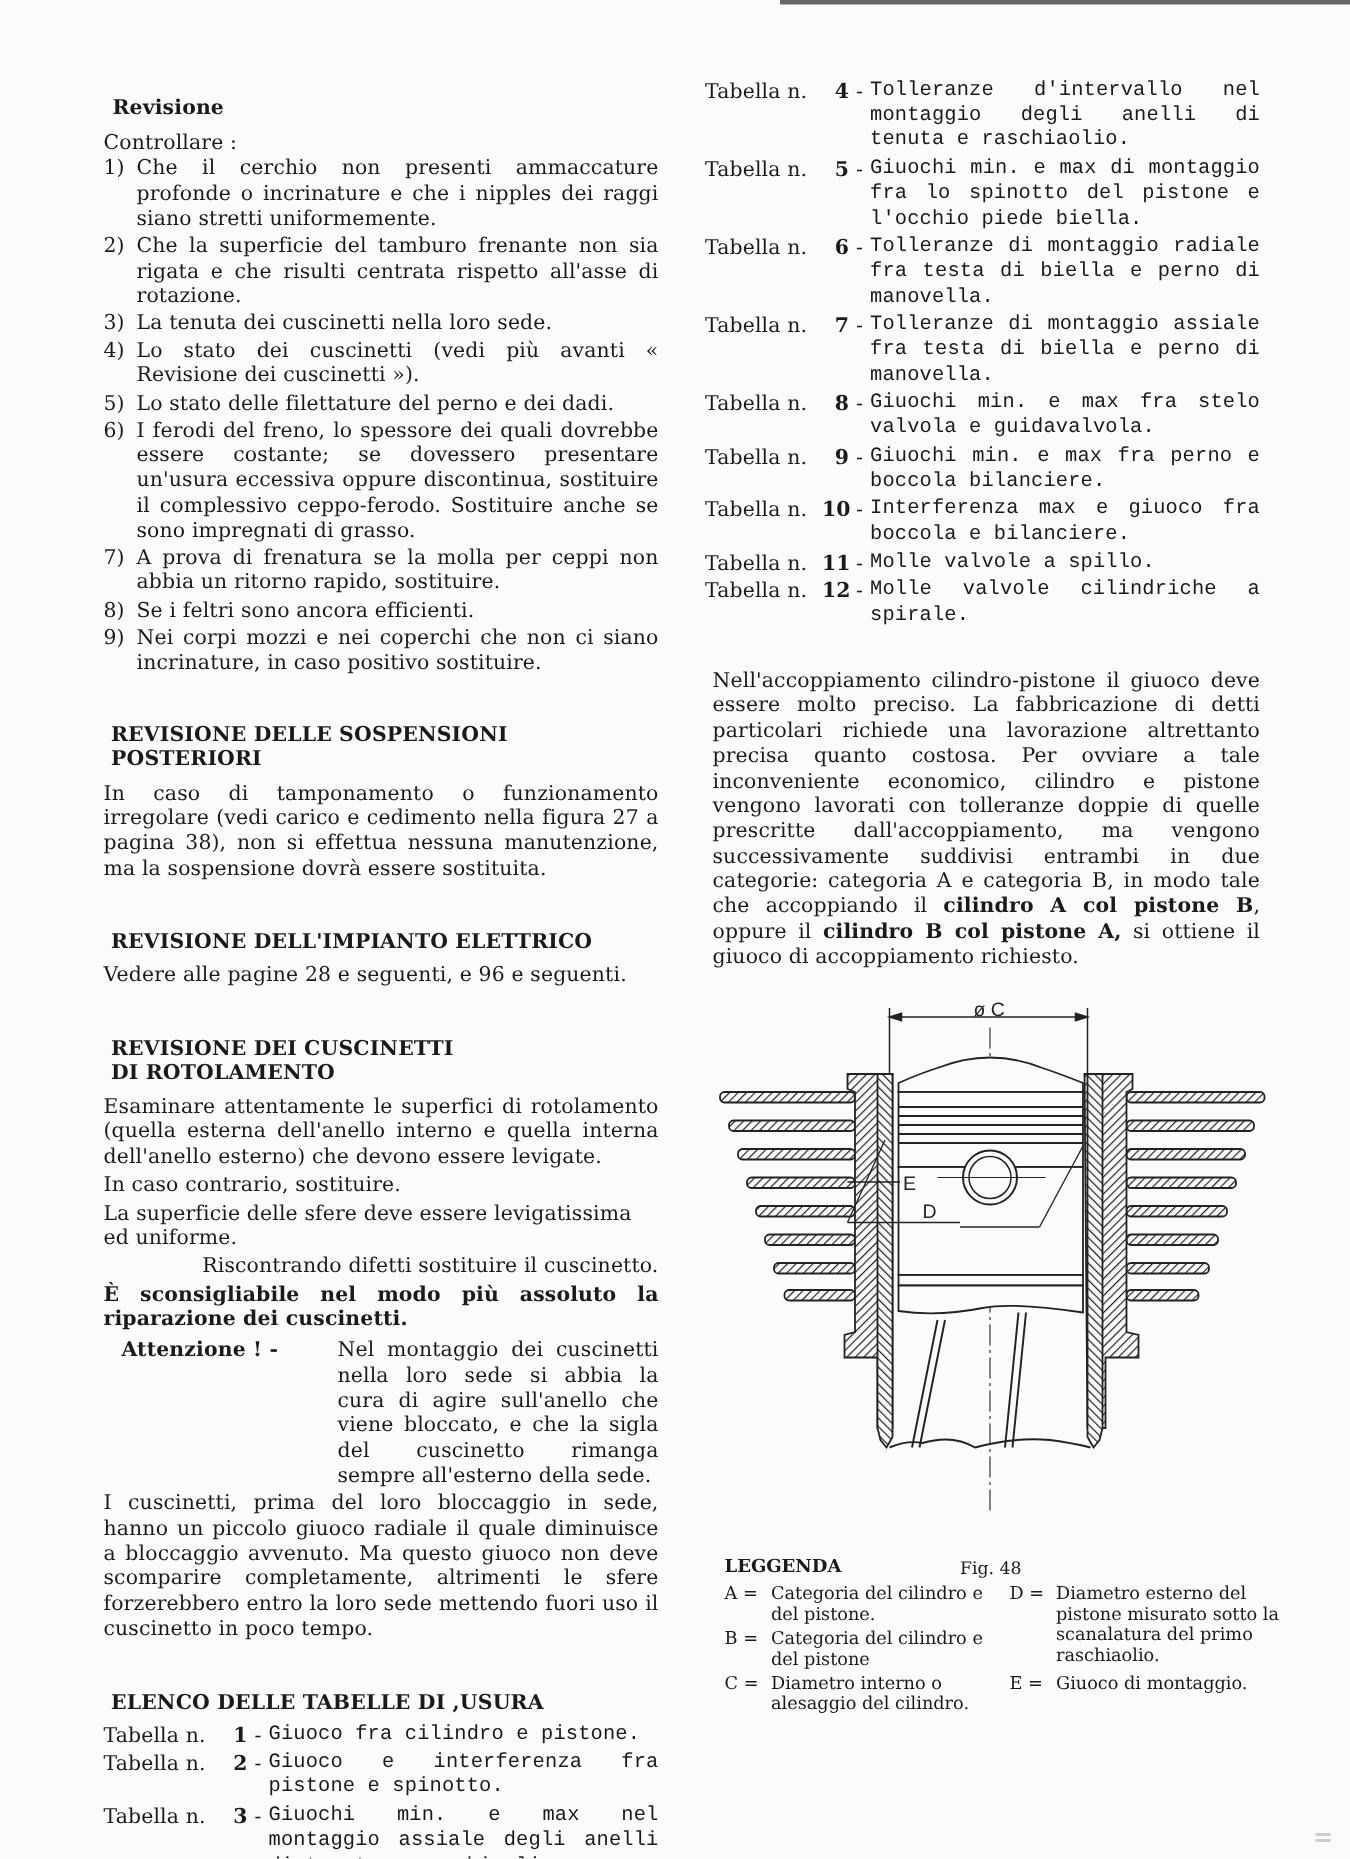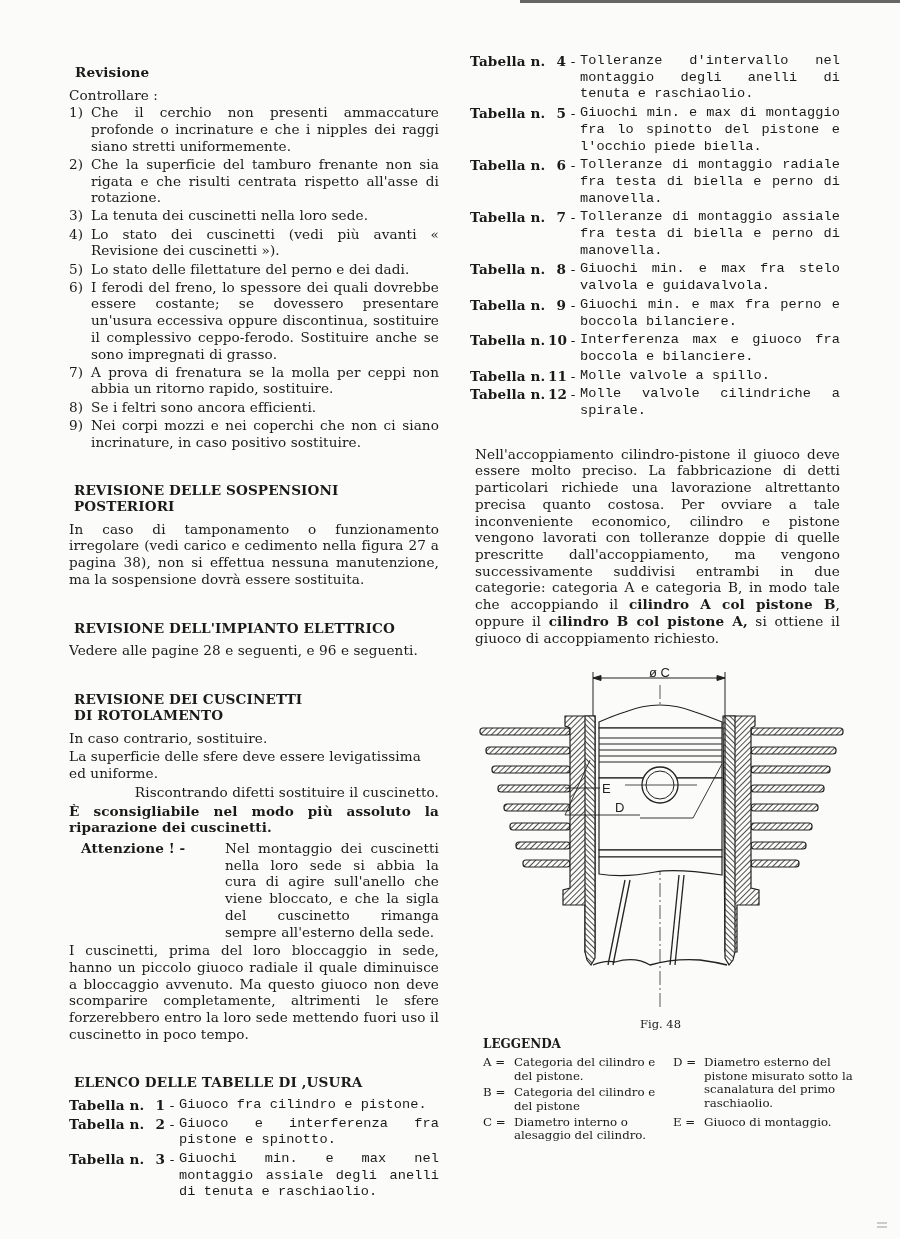--- a/index.html
+++ b/index.html
@@ -14,31 +14,31 @@
   .col-right { left:470px; top:53px; width:370px; }
   .jus { text-align:justify; }
   .b { font-weight:bold; }
   h3 { font-size:13.6px; font-weight:bold; margin:6px; line-height:16.5px; font-family:"DejaVu Serif","Liberation Serif",serif; }
   .sec-head { margin-left:5px; }
   p { margin:0; }
   .ol-item { display:flex; margin-bottom:1.5px; }
   .ol-num { width:22px; flex:none; }
   .ol-txt { flex:1; text-align:justify; }
   .tab-item { display:flex; margin-bottom:2px; }
-  .tab-lbl { font-weight:bold; width:78px; flex:none; white-space:nowrap; }
+  .tab-lbl { font-weight:normal; width:78px; flex:none; white-space:nowrap; }
   .tab-num { font-weight:bold; width:18px; flex:none; text-align:right; }
   .tab-dash { width:14px; flex:none; text-align:center; }
   .tab-txt { flex:1; text-align:justify;font-family:Liberation Mono, monospace; }
   .att { display:flex; margin:4px 0 2px 12px;gap:40px; }
   .att-lbl { font-weight:bold; width:104px; flex:none; white-space:nowrap; }
   .att-txt { flex:1; text-align:justify; }
   .gap-m { height:24px; }
   .gap-l { height:26px; }
   #diagram { position:absolute; left:475px; top:660px; width:380px; height:360px; }
-  .figcap { position:absolute; left:640px; top:1017px; font-size:11.5px; font-family:"DejaVu Serif","Liberation Serif",serif; }
+  .figcap { position:absolute; left:640px; top:1038px; font-size:11.5px; font-family:"DejaVu Serif","Liberation Serif",serif; }
   .legend { position:absolute; left:483px; top:1038px; width:370px; font-size:11.8px; line-height:13.4px; }
   .legend h4 { margin:0 0 5px 0; font-size:12px; font-weight:bold; font-family:"DejaVu Serif","Liberation Serif",serif; }
   .leg-cols { display:flex; gap:10px; }
   .leg-col { flex:1; }
   .leg-item { display:flex; margin-bottom:3px; }
   .leg-key { width:31px; flex:none; white-space:nowrap; }
   .leg-txt { flex:1; }
   .corner-mark { position:absolute; left:877px; top:1222px; width:10px; height:10px; }
   .corner-mark span { display:block; height:2px; background:#ccc; margin-bottom:2px; }
 </style>
@@ -93,20 +93,21 @@
   <div class="gap-m"></div>
   <h3 class="sec-head"><span>REVISIONE DELLE SOSPENSIONI</span><br><span>POSTERIORI</span></h3>
   <p class="jus">In caso di tamponamento o funzionamento irregolare (vedi carico e cedimento nella figura 27 a pagina 38), non si effettua nessuna manutenzione, ma la sospensione dovrà essere sostituita.</p>
 
   <div class="gap-l"></div>
   <h3 class="sec-head">REVISIONE DELL'IMPIANTO ELETTRICO</h3>
   <p>Vedere alle pagine 28 e seguenti, e 96 e seguenti.</p>
 
   <div class="gap-l"></div>
   <h3 class="sec-head"><span>REVISIONE DEI CUSCINETTI</span><br><span>DI ROTOLAMENTO</span></h3>
+  <p class="jus">Esaminare attentamente le superfici di rotolamento (quella esterna dell'anello interno e quella interna dell'anello esterno) che devono essere levigate.</p>
   <p style="margin-top:2px;">In caso contrario, sostituire.</p>
   <p style="margin-top:2px;">La superficie delle sfere deve essere levigatissima ed uniforme.</p>
   <p style="margin-top:2px;text-align:right;">Riscontrando difetti sostituire il cuscinetto.</p>
   <p class="b jus" style="margin-top:2px;">È sconsigliabile nel modo più assoluto la riparazione dei cuscinetti.</p>
   <div class="att">
     <span class="att-lbl">Attenzione ! -</span>
     <span class="att-txt">Nel montaggio dei cuscinetti nella loro sede si abbia la cura di agire sull'anello che viene bloccato, e che la sigla del cuscinetto rimanga sempre all'esterno della sede.</span>
   </div>
   <p class="jus">I cuscinetti, prima del loro bloccaggio in sede, hanno un piccolo giuoco radiale il quale diminuisce a bloccaggio avvenuto. Ma questo giuoco non deve scomparire completamente, altrimenti le sfere forzerebbero entro la loro sede mettendo fuori uso il cuscinetto in poco tempo.</p>
 

